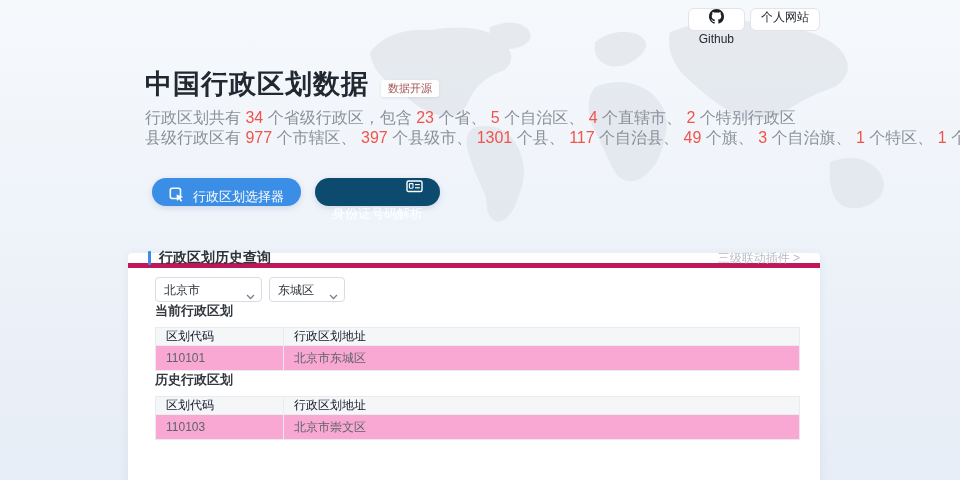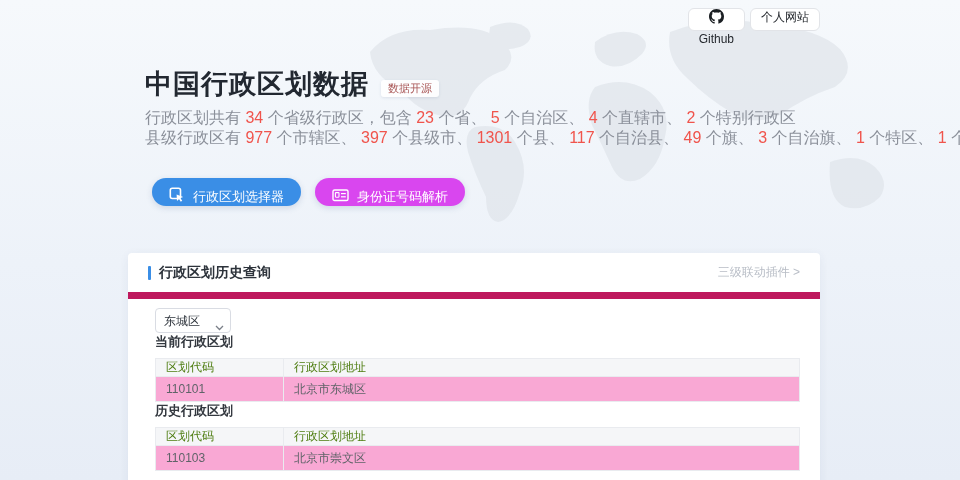--- a/index.html
+++ b/index.html
@@ -27,47 +27,47 @@
 
   .stats { position:absolute; left:145px; top:108px; font-size:16px; color:#8b909a; }
   .stat-line { line-height:20px; white-space:pre; }
   .stat-line .num { color:#f0544c; }
 
   .action-row { position:absolute; left:152px; top:178px; display:flex; gap:14px; }
   .hero-btn { display:inline-flex; align-items:flex-end; gap:8px; height:28px; padding:0 17px;
     border:none; border-radius:15px; color:#fff; font-size:13px; cursor:pointer;
     box-shadow:0 2px 6px rgba(60,90,140,.18); }
   .hero-btn.blue { background:#3a8ee6; }
-  .hero-btn.orange { background:#d946ef; }
+  .hero-btn.orange { background:#0c4a6e;flex-direction:column; }
 
   
   .card { position:absolute; left:128px; top:253px; width:692px; height:247px;
     background:#fff; border-radius:4px 4px 0 0; box-shadow:0 2px 10px rgba(50,70,110,.07); }
   .card-header { display:flex; justify-content:space-between; align-items:center;
-    height:46px; padding:0 20px; border-bottom:7px solid #be185d; }
+    height:15px; padding:0 20px; border-bottom:5px solid #be185d; }
   .card-title { display:flex; align-items:center; font-size:14px; font-weight:bold; color:#2d333b; }
   .accent-bar { display:inline-block; width:3px; height:14px; background:#3a8ee6;
     margin-right:8px; border-radius:1px; }
   .plugin-link { font-size:12px; color:#b8bdc6; text-decoration:none; cursor:pointer; }
 
   .card-body { padding:9px 27px 0; }
   .select-row { display:flex; gap:7px; }
   .select-wrap { position:relative; }
   .select-wrap select { appearance:none; -webkit-appearance:none; height:25px; font-size:12px;
     color:#2d333b; background:#fff; border:1px solid #d9dce3; border-radius:4px;
     padding:0 22px 0 8px; font-family:inherit; cursor:pointer; }
   .select-wrap .chev { position:absolute; right:7px; top:9px; pointer-events:none; }
   .sel-province select { width:107px; }
   .sel-district select { width:76px; }
 
   .section { }
   .section-heading { font-size:13px; font-weight:bold; color:#33383f; margin-bottom:7px; }
   table.division-table { width:645px; border-collapse:collapse; font-size:12px; table-layout:fixed; }
   .division-table th, .division-table td { border:1px solid #e9ebef; text-align:left; padding:0 10px; }
-  .division-table th { background:#f5f6f8; color:#4d7c0f; font-weight:normal; height:17px; }
+  .division-table th { background:#f5f6f8; color:#0f172a; font-weight:normal; height:17px; }
   .division-table td { color:#5f6368; height:25px; background:#f9a8d4; }
   .division-table th:first-child, .division-table td:first-child { width:128px; }
 </style>
 </head>
 <body>
 
 <svg class="map" viewBox="0 0 620 240">
   <g fill="#dde2e8" opacity="0.6">
     <path d="M30,40 q20,-25 60,-22 q50,-8 70,10 q20,15 5,30 q-25,8 -35,28 q-8,22 -28,18 q-25,-5 -40,-25 q-30,-15 -32,-39 z"></path>
     <path d="M150,15 q25,-10 38,2 q8,12 -8,18 q-22,6 -32,-4 z"></path>
@@ -129,20 +129,28 @@
 <div class="card">
   <div class="card-header">
     <span class="card-title">
       <span class="accent-bar"></span>
       <span>行政区划历史查询</span>
     </span>
     <a class="plugin-link">三级联动插件 &gt;</a>
   </div>
   <div class="card-body">
     <div class="select-row">
+      <span class="select-wrap sel-province">
+        <select><option>北京市</option></select>
+        <span class="chev">
+          <svg width="9" height="6" viewBox="0 0 9 6">
+              <path d="M1 1 L4.5 4.5 L8 1" fill="none" stroke="#7a7f88" stroke-width="1.3"></path>
+            </svg>
+        </span>
+      </span>
       <span class="select-wrap sel-district">
         <select><option>东城区</option></select>
         <span class="chev">
           <svg width="9" height="6" viewBox="0 0 9 6">
               <path d="M1 1 L4.5 4.5 L8 1" fill="none" stroke="#7a7f88" stroke-width="1.3"></path>
             </svg>
         </span>
       </span>
     </div>
     <div id="sections">

